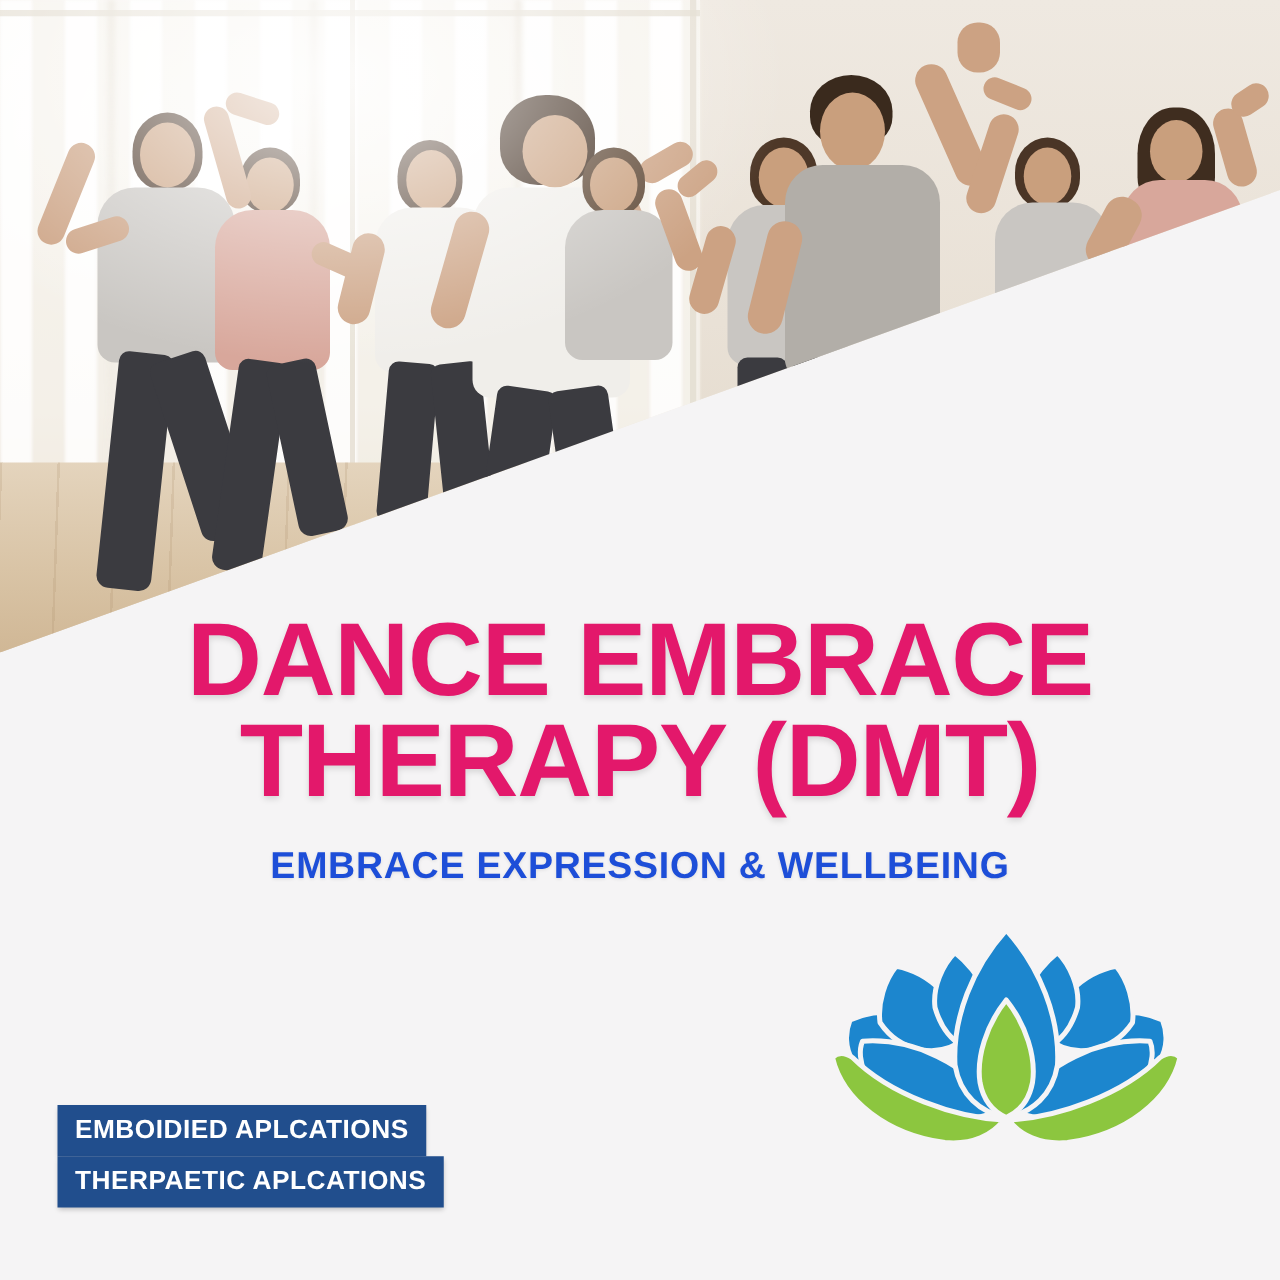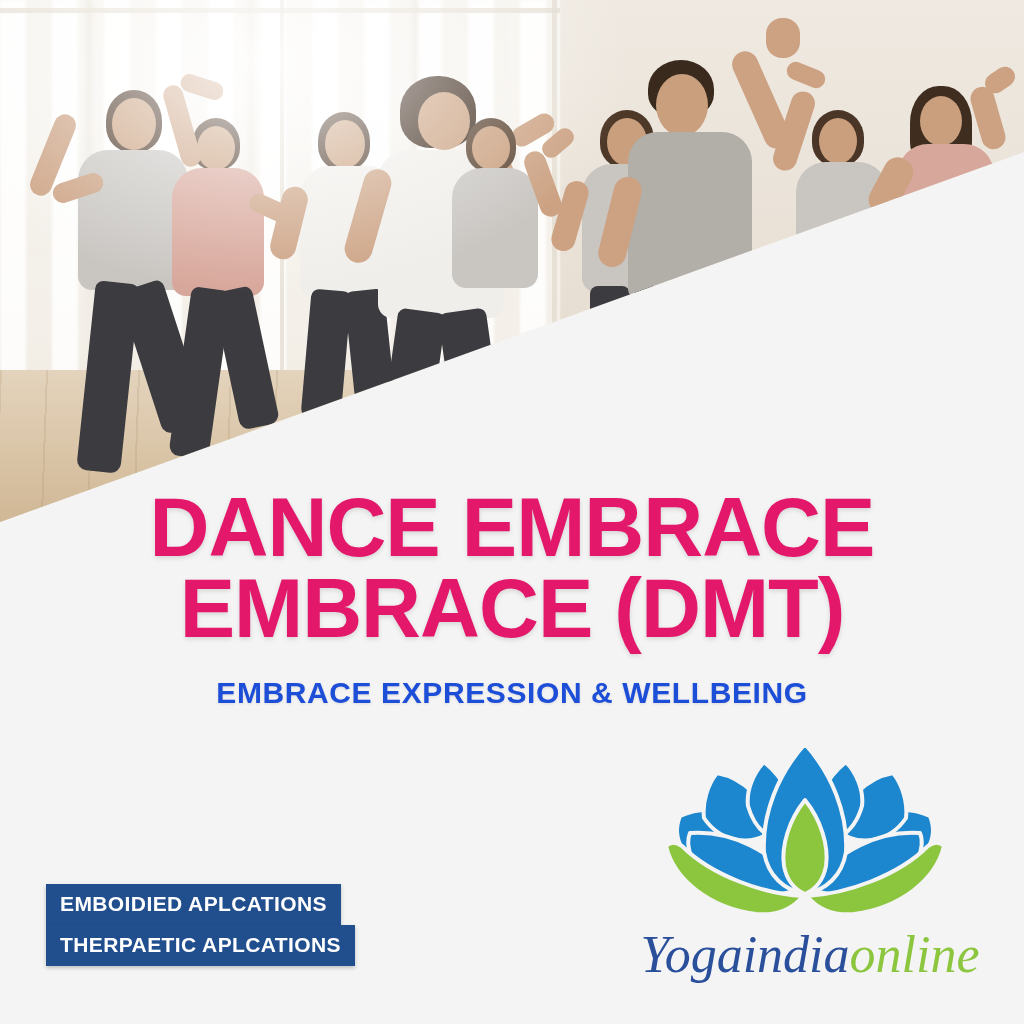--- a/index.html
+++ b/index.html
@@ -204,21 +204,21 @@
       <div class="limb" style="left:876px;top:156px;width:30px;height:60px;transform:rotate(28deg);"></div>
     </div>
 
     <div class="glow"></div>
   </div>
 
   <div class="panel">
 
     <div class="title">
       <span>DANCE EMBRACE</span>
-      <span class="l2">EMBRACE (DMT)</span>
+      <span class="l2">THERAPY (DMT)</span>
     </div>
 
     <div class="subtitle">EMBRACE EXPRESSION &amp; WELLBEING</div>
 
   </div>
 
   <div class="badges">
     <span class="badge-row">
       <span class="badge">EMBOIDIED APLCATIONS</span>
     </span>
@@ -246,18 +246,15 @@
 
           <path fill="#1c86ce" d="M145,6 C172,36 188,76 186,114 C182,138 166,152 145,156 C124,152 108,138 104,114 C102,76 118,36 145,6 Z"></path>
 
           <path fill="#8cc63f" d="M145,62 C161,82 169,108 166,128 C163,144 154,152 145,156 C136,152 127,144 124,128 C121,108 129,82 145,62 Z"></path>
 
           <path fill="#8cc63f" d="M6,108 C14,142 50,170 96,176 C118,178 134,170 143,158 C104,156 52,138 22,108 C16,104 10,104 6,108 Z"></path>
           <path fill="#8cc63f" d="M284,108 C276,142 240,170 194,176 C172,178 156,170 147,158 C186,156 238,138 268,108 C274,104 280,104 284,108 Z"></path>
         </g>
       </svg>
     </div>
-    <div class="logo-text">
-      <span class="t-blue">Yogaindia</span><span class="t-green">online</span>
-    </div>
   </div>
 
 </div>
 
 </body></html>

